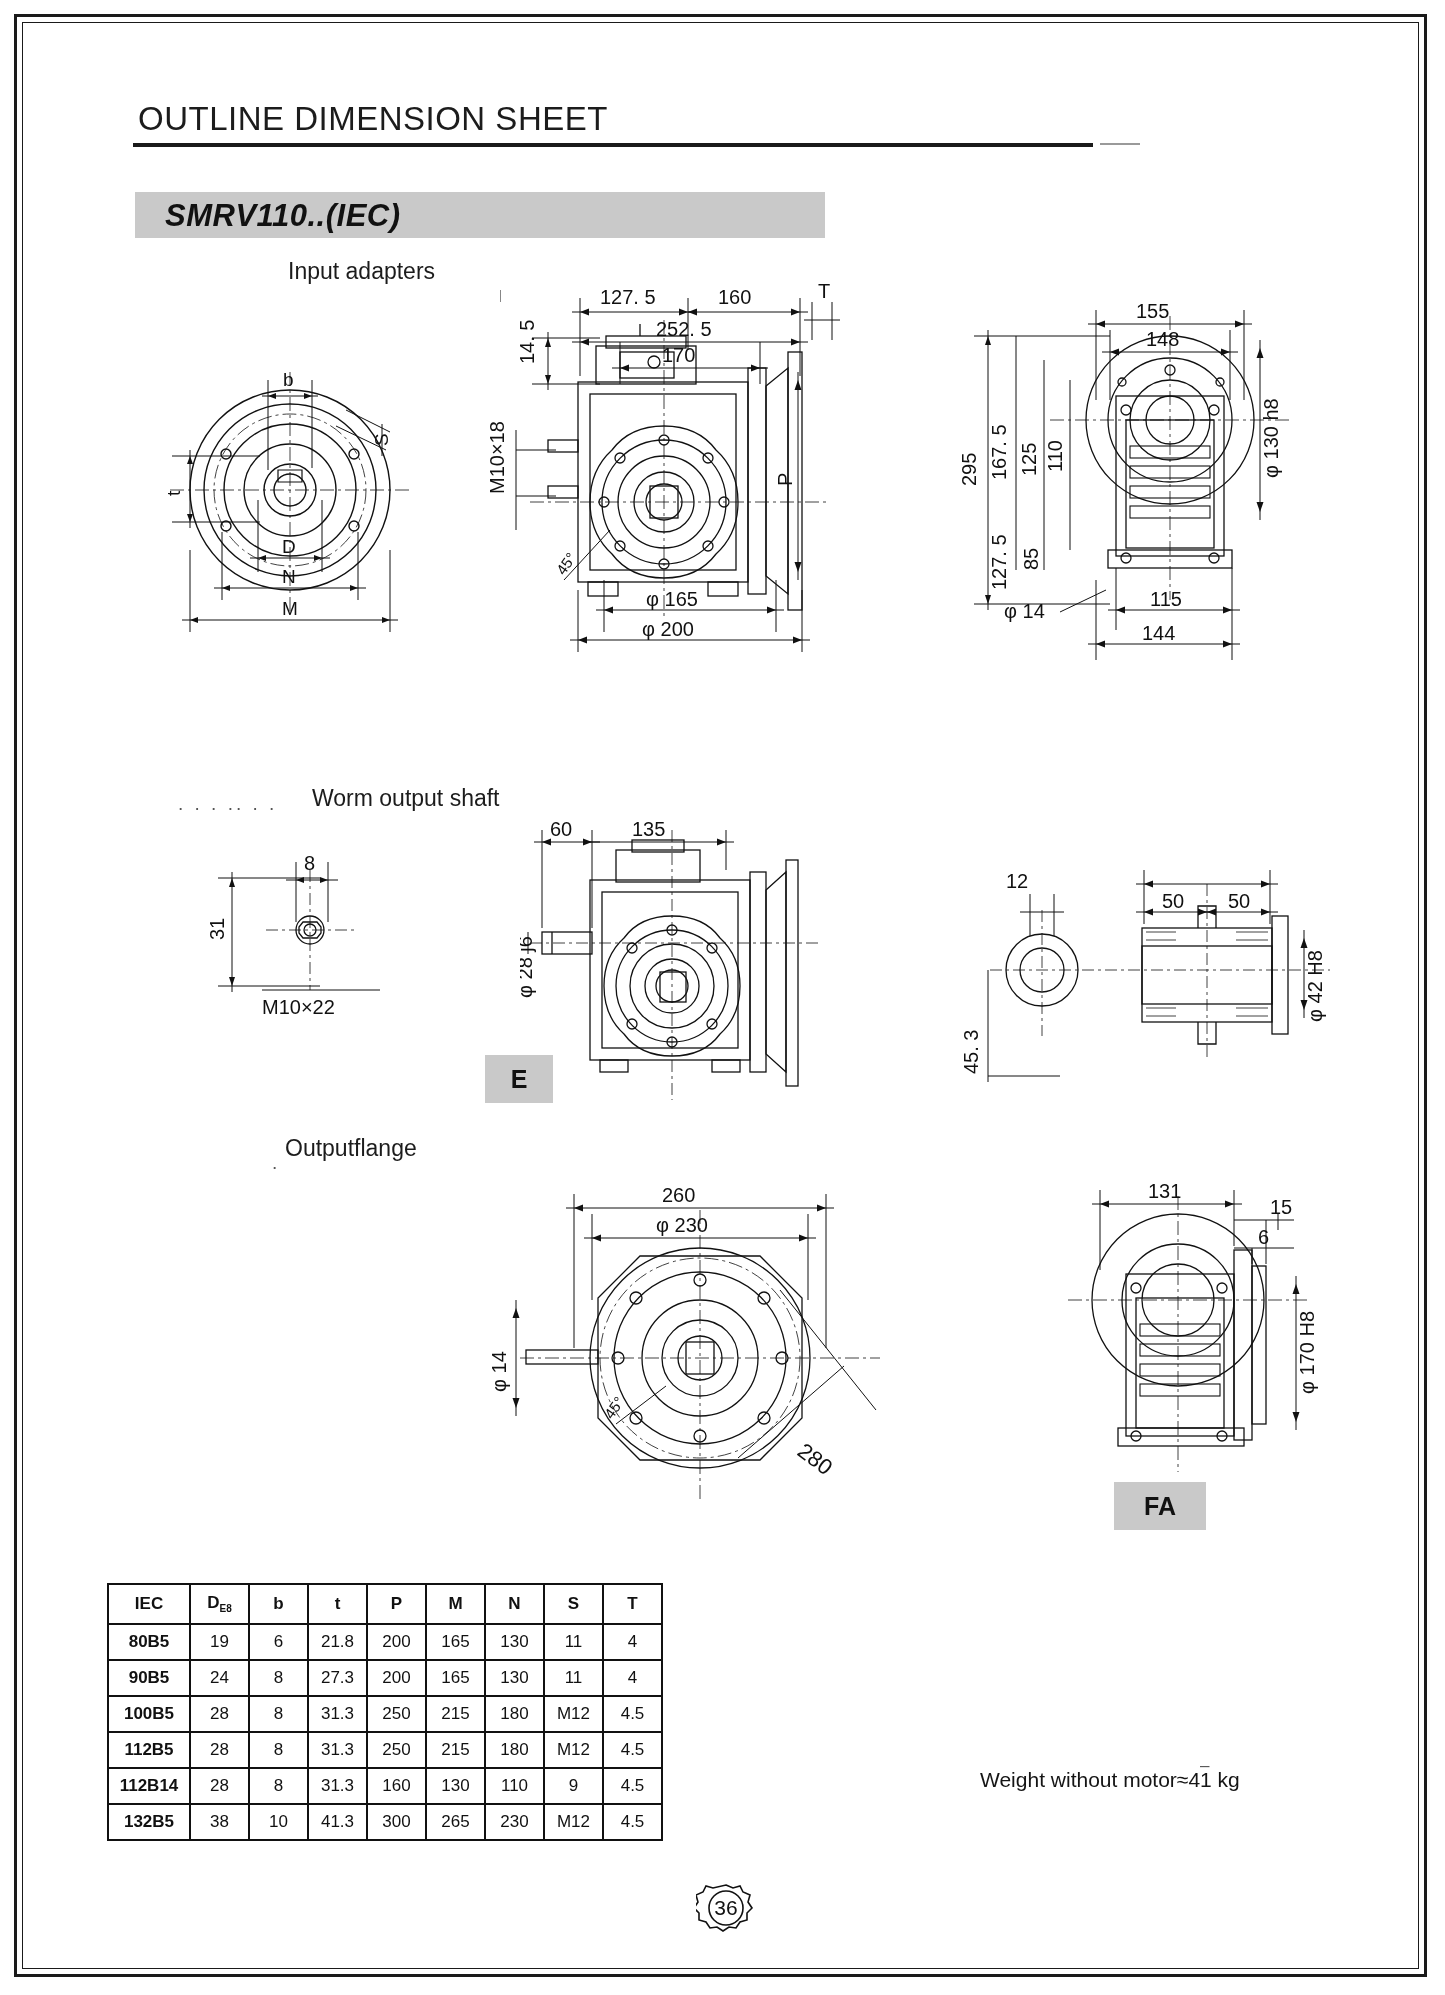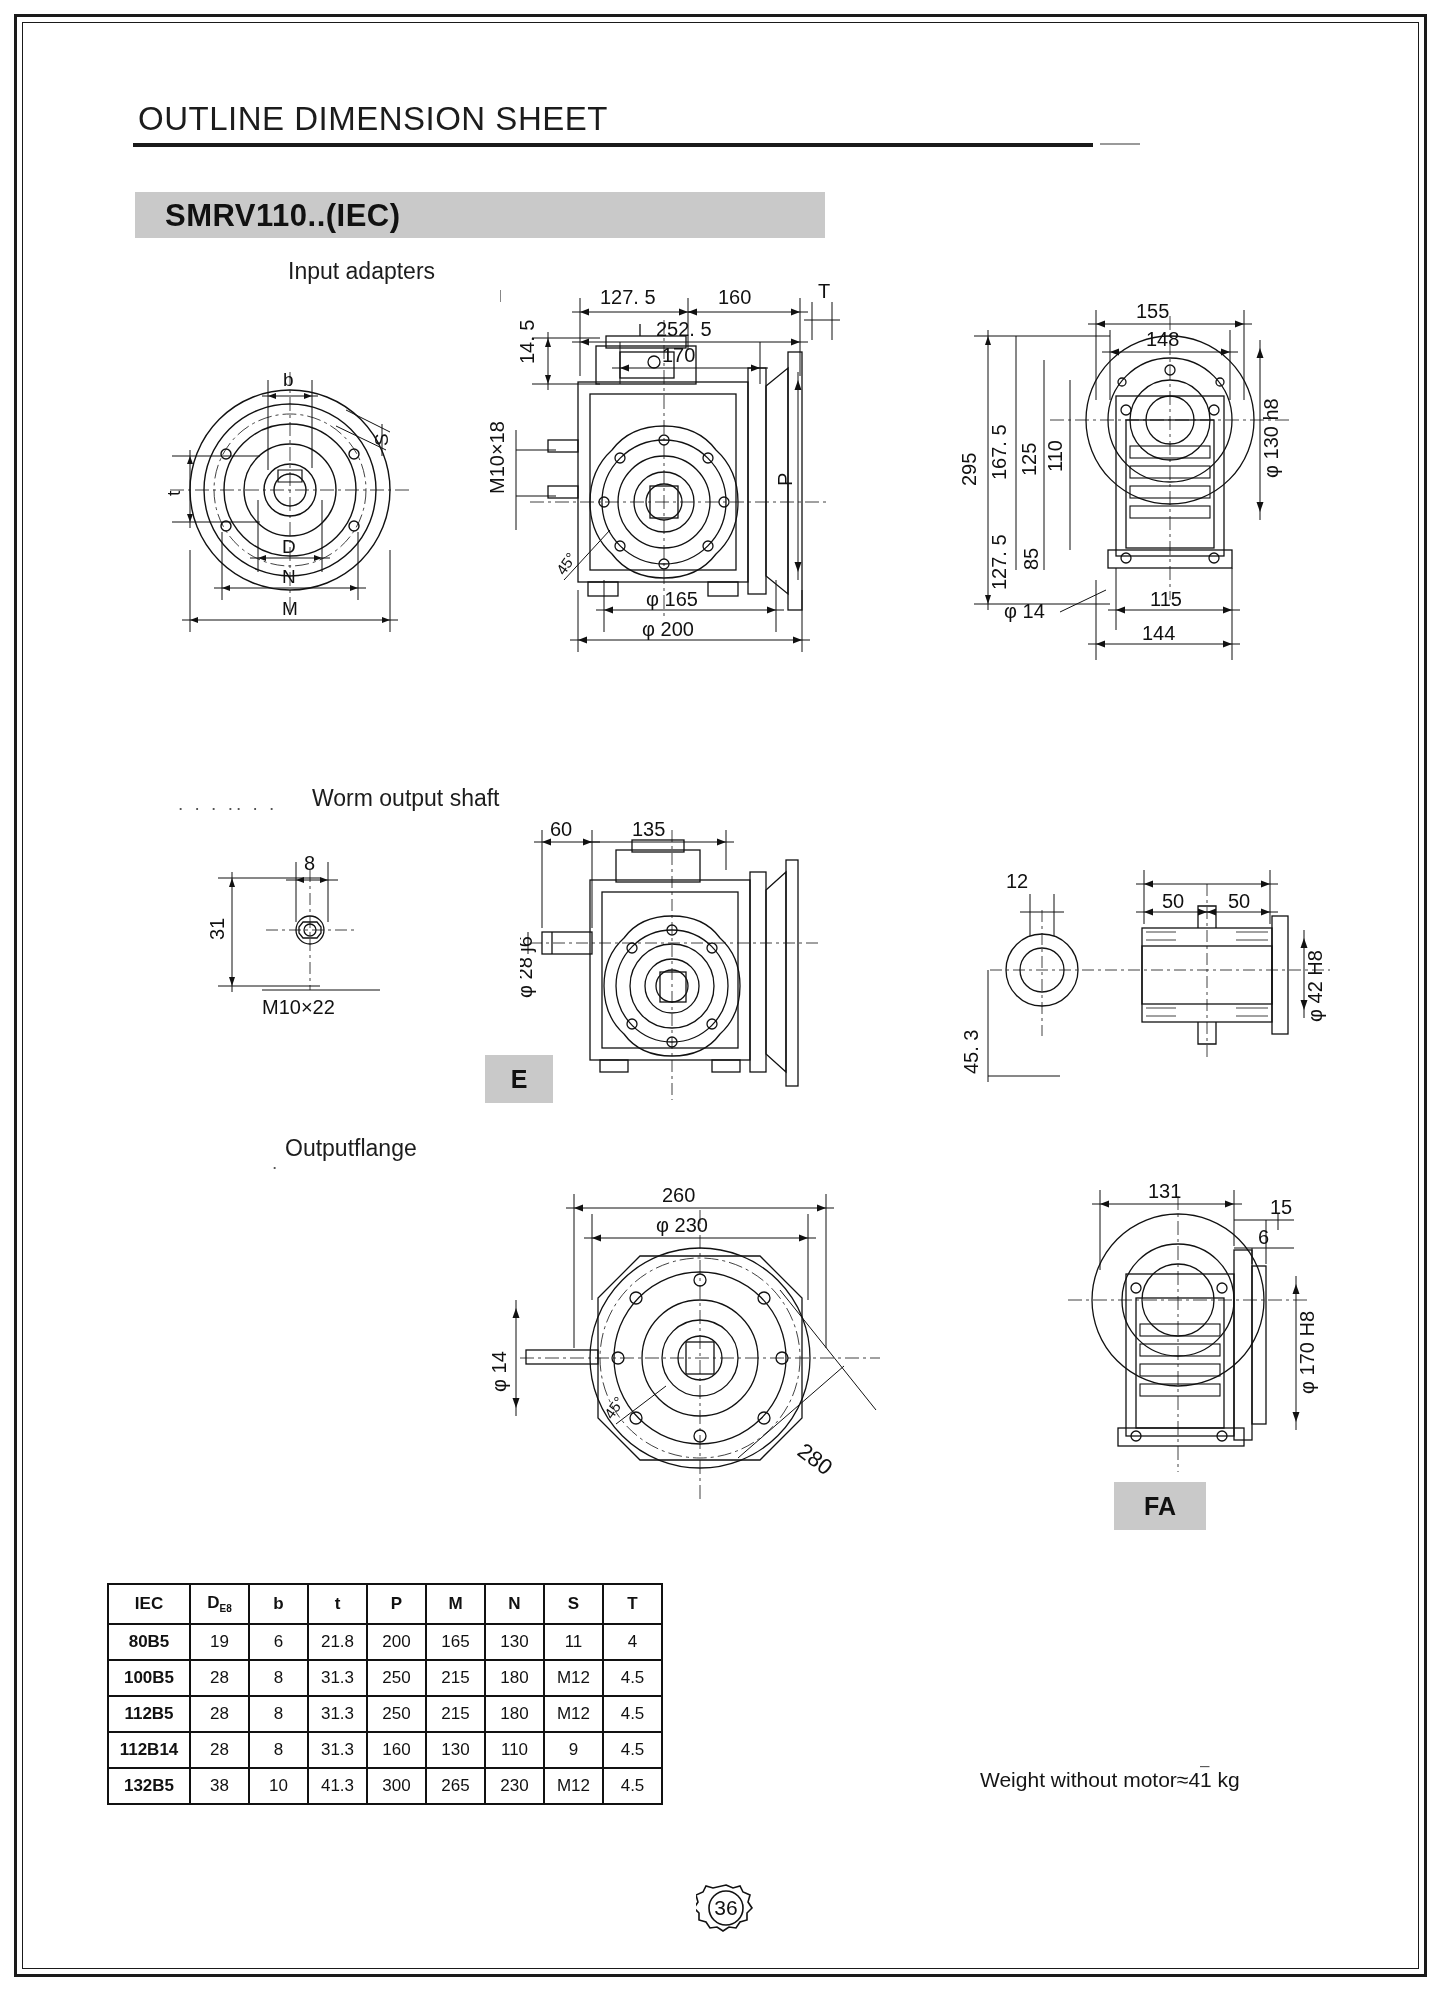--- a/index.html
+++ b/index.html
@@ -6,21 +6,21 @@
   body{width:1445px;height:1995px;position:relative;font-family:"Liberation Sans",sans-serif;color:#111;}
   .page{position:absolute;left:0;top:0;width:1445px;height:1995px;background:#fff;}
   .frame{position:absolute;left:14px;top:14px;width:1413px;height:1963px;border:3px solid #1a1a1a;box-sizing:border-box;}
   .frame2{position:absolute;left:22px;top:22px;width:1397px;height:1947px;border:1px solid #1a1a1a;box-sizing:border-box;}
 
   .hdr-title{position:absolute;left:138px;top:100px;font-size:33px;letter-spacing:.5px;color:#1c1c1c;}
   .hdr-rule{position:absolute;left:133px;top:143px;width:960px;height:4px;background:#1a1a1a;}
   .hdr-rule2{position:absolute;left:1100px;top:143px;width:40px;height:2px;background:#9a9a9a;}
 
   .title-band{position:absolute;left:135px;top:192px;width:690px;height:46px;background:#c9c9c9;}
-  .title-band .t{position:absolute;left:30px;top:6px;font-size:31px;font-weight:bold;color:#111;letter-spacing:.5px;}
+  .title-band .t{position:absolute;left:30px;top:6px;font-size:31px;font-style:italic;font-weight:bold;color:#111;letter-spacing:.5px;}
 
   .sec-label{position:absolute;font-size:23px;color:#1c1c1c;}
   .lbl-input{left:288px;top:258px;}
   .lbl-worm{left:312px;top:785px;}
   .lbl-flange{left:285px;top:1135px;}
   .dots{position:absolute;left:178px;top:793px;font-size:19px;color:#555;letter-spacing:3px;}
   .dot2{position:absolute;left:272px;top:1152px;font-size:19px;color:#555;}
 
   .tagbox{position:absolute;background:#c9c9c9;display:flex;align-items:center;justify-content:center;font-weight:bold;font-size:25px;color:#111;}
   .tag-e{left:485px;top:1055px;width:68px;height:48px;}
@@ -601,20 +601,31 @@
         <th class="cx">S</th>
         <th class="cx">T</th>
       </tr>
     </thead>
     <tbody>
       <tr>
           <td class="c0">80B5</td>
           <td>19</td>
           <td>6</td>
           <td>21.8</td>
+          <td>200</td>
+          <td>165</td>
+          <td>130</td>
+          <td>11</td>
+          <td>4</td>
+        </tr>
+      <tr>
+          <td class="c0">90B5</td>
+          <td>24</td>
+          <td>8</td>
+          <td>27.3</td>
           <td>200</td>
           <td>165</td>
           <td>130</td>
           <td>11</td>
           <td>4</td>
         </tr>
       <tr>
           <td class="c0">100B5</td>
           <td>28</td>
           <td>8</td>

